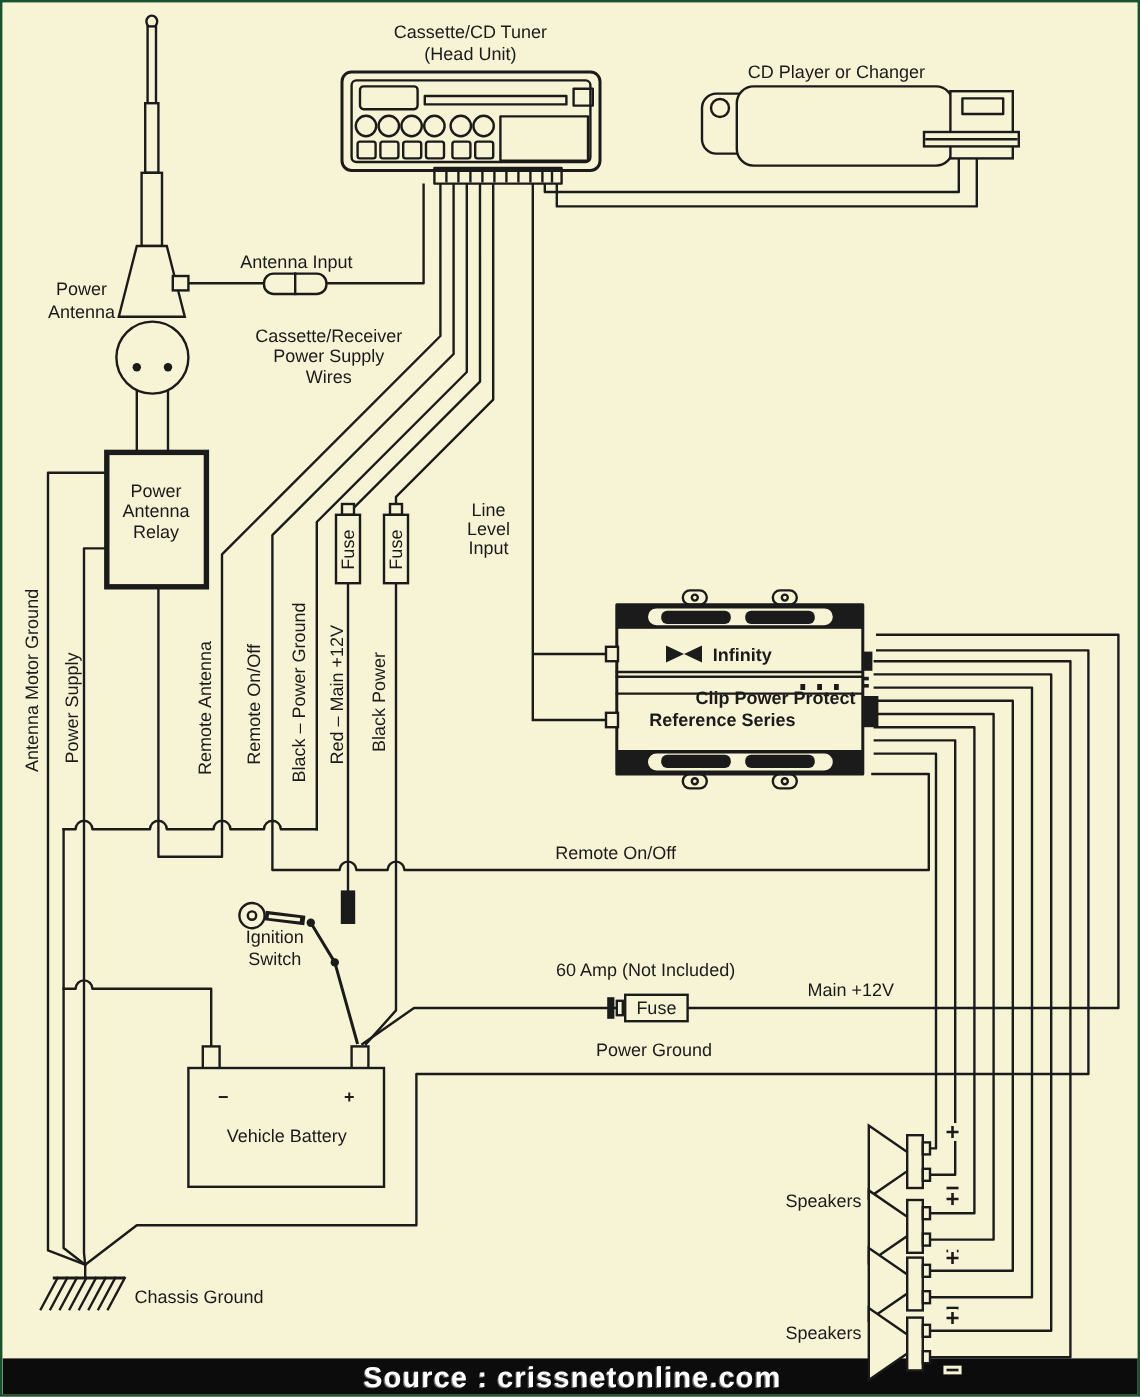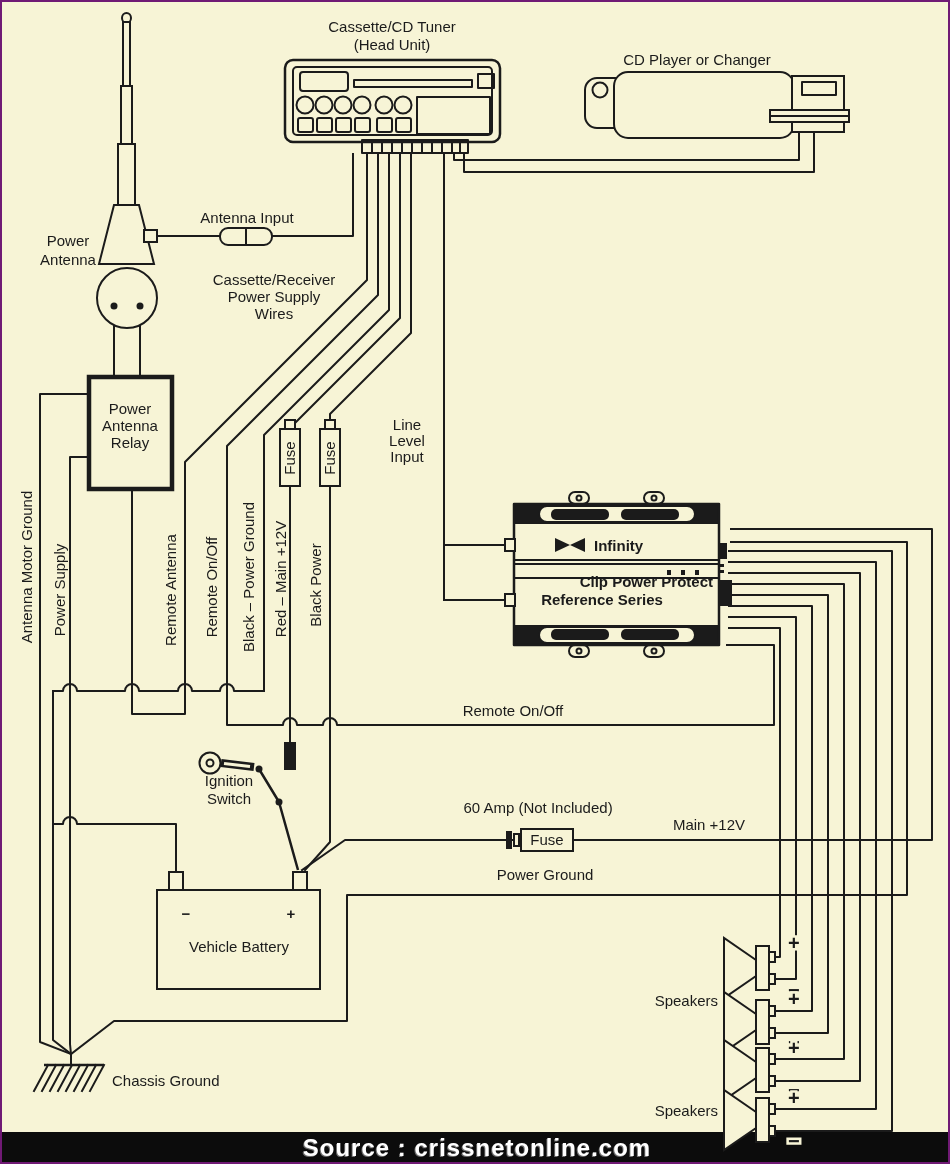--- a/index.html
+++ b/index.html
@@ -1,17 +1,17 @@
 <!DOCTYPE html>
 <html><head>
 <meta charset="utf-8">
 <style>
   html,body{margin:0;padding:0;background:#888;}
   #page{position:relative;width:950px;height:1164px;margin:0 auto;background:#f7f4d6;
-        border:2px solid #701a75;box-sizing:border-box;overflow:hidden;
+        border:2px solid #14532d;box-sizing:border-box;overflow:hidden;
         font-family:"Liberation Sans",sans-serif;}
   svg{position:absolute;left:0;top:0;}
   .w{fill:none;stroke:#1b1b1b;stroke-width:2;stroke-linejoin:round;stroke-linecap:square;}
   .w25{fill:none;stroke:#1b1b1b;stroke-width:2.5;stroke-linejoin:round;}
   .w45{fill:none;stroke:#1b1b1b;stroke-width:4.5;}
   .blk{fill:#1b1b1b;stroke:none;}
   .bgw{fill:#f7f4d6;stroke:#1b1b1b;stroke-width:2;}
   .t{font-family:"Liberation Sans",sans-serif;fill:#1b1b1b;font-size:15px;}
   .tm{text-anchor:middle;}
   .te{text-anchor:end;}

